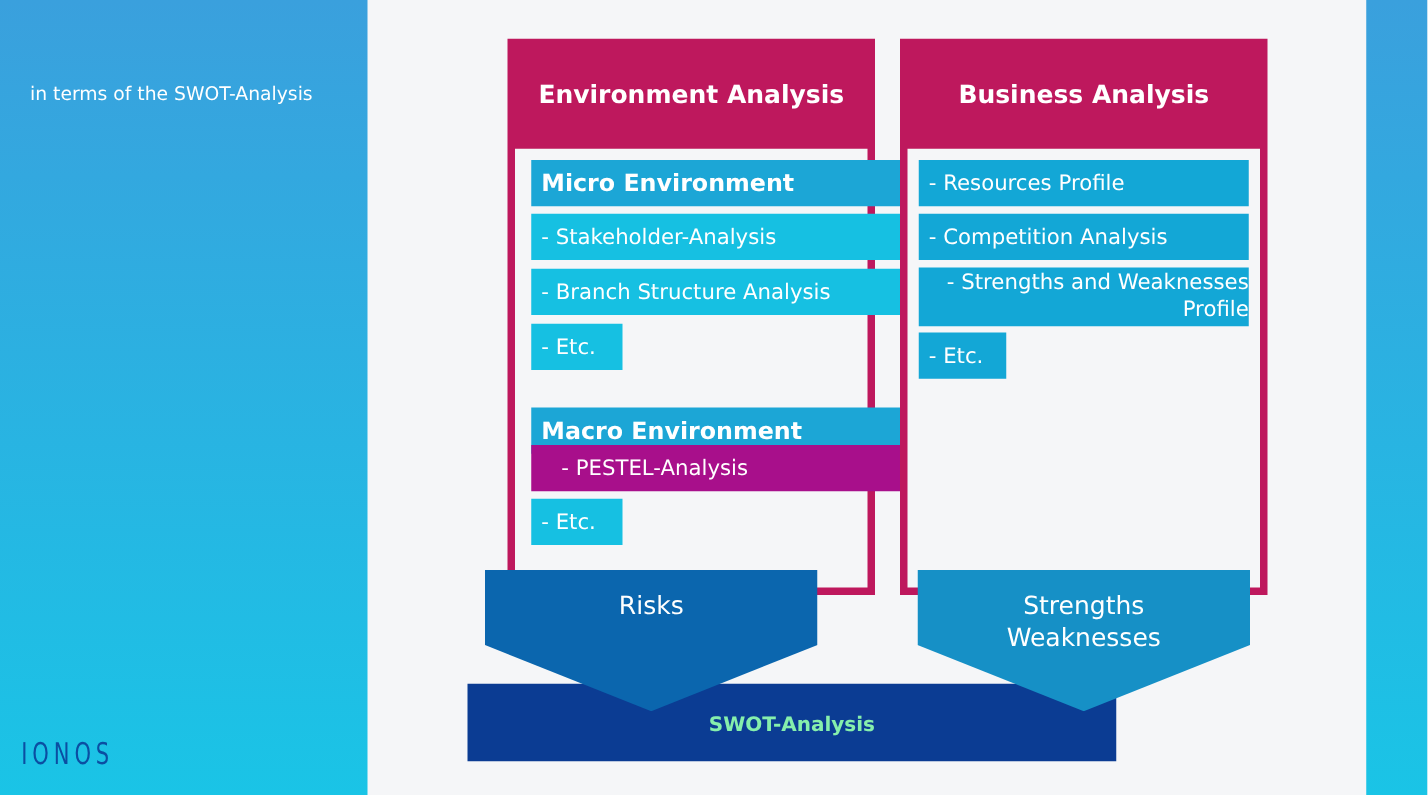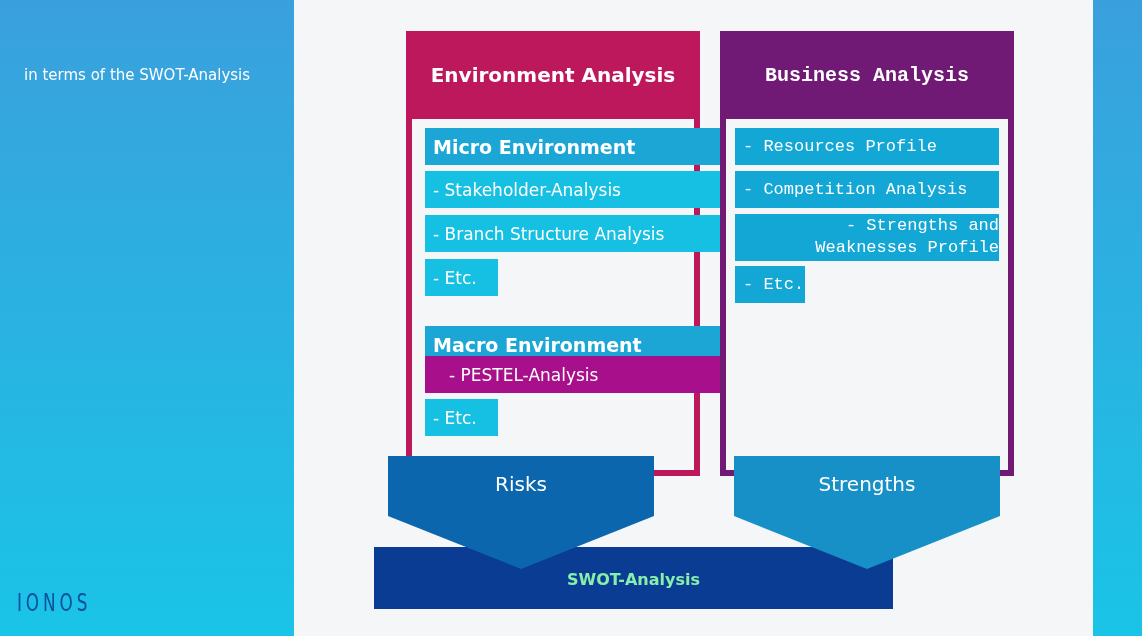--- a/index.html
+++ b/index.html
@@ -9,21 +9,21 @@
     background: linear-gradient(180deg, #3aa0dd 0%, #1ac4e6 100%); }
   .side.left { left: 0; }
   .side.right { left: 1093px; width: 49px; }
   .title { position: absolute; left: 24px; top: 34px; color: #fff; font-weight: bold; font-size: 24px; letter-spacing: 0.2px; }
   .subtitle { position: absolute; left: 24px; top: 66px; color: #fff; font-size: 15px; }
   .logo { position: absolute; left: 17px; top: 589px; color: #0b4ea2; font-size: 24px; letter-spacing: 5px;
     font-family: "DejaVu Sans Condensed", "DejaVu Sans", sans-serif; transform: scaleX(0.78); transform-origin: left; }
 
   .col { position: absolute; top: 31px; width: 294px; height: 445px; }
   .col.env { left: 374px; background: #be185d; margin-left: 32px; }
-  .col.biz { left: 720px; background: #701a75; font-family: Liberation Mono, monospace; }
+  .col.biz { left: 720px; background: #be185d; }
   .col-head { height: 88px; display: flex; align-items: center; justify-content: center;
     color: #fff; font-weight: bold; font-size: 20px; }
   .col-body { position: absolute; left: 6px; right: 6px; top: 88px; bottom: 6px; background: #f5f6f8; }
 
   .item { position: absolute; left: 13px; height: 37px; color: #fff; font-size: 17px;
     display: flex; align-items: center; padding-left: 8px; }
   .item.head { font-weight: bold; font-size: 19px; background: #1aa9d8; }
   .env .item { background: #16c0e2; }
   .env .item.head { background: #1ca6d6; }
   .biz .item { background: #13a7d6; left: 9px; text-align: right; }
@@ -82,14 +82,15 @@
   <div class="label">
     <div>Risks</div>
   </div>
 </div>
 <div class="arrow" style="left:734px">
   <svg width="266" height="113">
     <polygon points="0,0 266,0 266,60 133,113 0,60" fill="#1690c6"></polygon>
   </svg>
   <div class="label">
     <div>Strengths</div>
+    <div>Weaknesses</div>
   </div>
 </div>
 
 </body></html>

